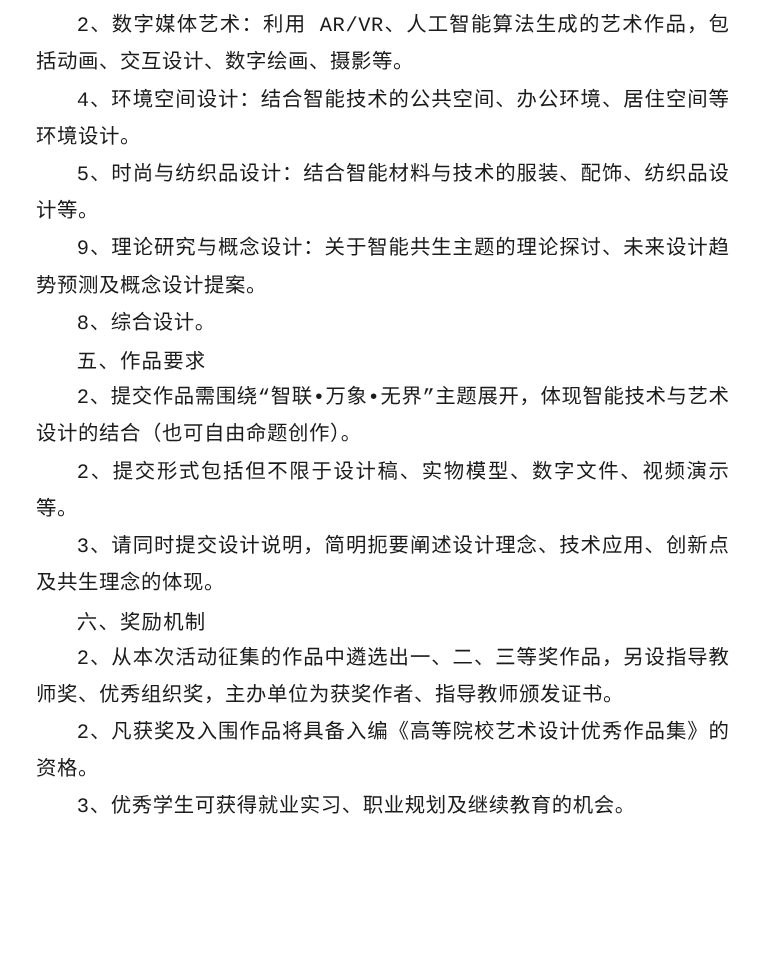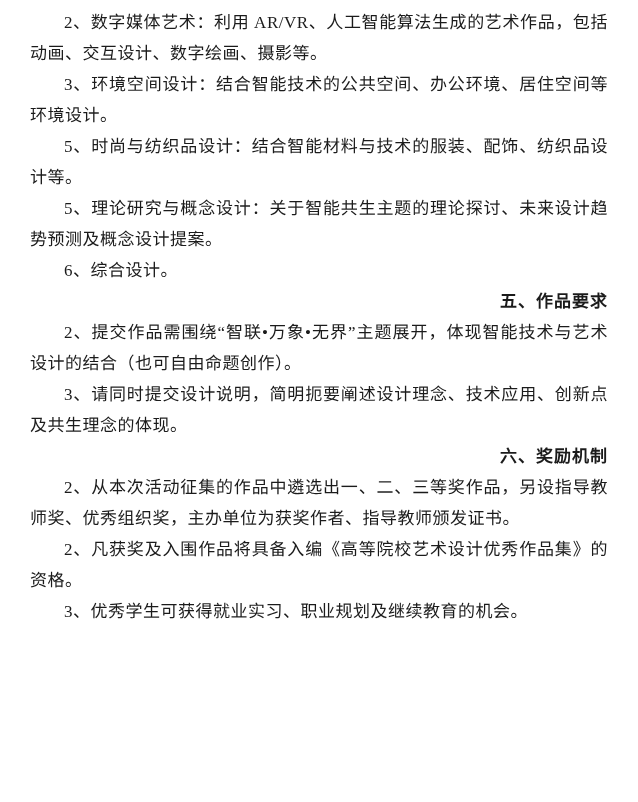--- a/index.html
+++ b/index.html
@@ -14,47 +14,48 @@
     margin: 0 auto;
     background: #ffffff;
     overflow: hidden;
     box-sizing: border-box;
     padding: 7px 30px 0 30px;
     color: #1b1b1b;
   }
   .doc-body p {
     margin: 0;
     padding: 0;
-    font-family: Liberation Serif, serif;
+    font-family: Liberation Mono, monospace;
     font-size: 17px;
     line-height: 31px;
     text-indent: 2em;
     text-align: justify;
     letter-spacing: 0.5px;
     word-break: break-all;
   }
   .doc-body p.heading {
     font-family: "Liberation Sans", "DejaVu Sans", sans-serif;
-    font-weight: 700;
-    text-align: right;
+    font-weight: 400;
+    text-align: left;
     letter-spacing: 1px;
   }
 </style>
 </head>
 <body>
 
 <div class="page">
   <div class="doc-body">
     <p>2、数字媒体艺术：利用 AR/VR、人工智能算法生成的艺术作品，包括动画、交互设计、数字绘画、摄影等。</p>
-    <p>3、环境空间设计：结合智能技术的公共空间、办公环境、居住空间等环境设计。</p>
+    <p>4、环境空间设计：结合智能技术的公共空间、办公环境、居住空间等环境设计。</p>
     <p>5、时尚与纺织品设计：结合智能材料与技术的服装、配饰、纺织品设计等。</p>
-    <p>5、理论研究与概念设计：关于智能共生主题的理论探讨、未来设计趋势预测及概念设计提案。</p>
-    <p>6、综合设计。</p>
+    <p>9、理论研究与概念设计：关于智能共生主题的理论探讨、未来设计趋势预测及概念设计提案。</p>
+    <p>8、综合设计。</p>
     <p class="heading">五、作品要求</p>
     <p>2、提交作品需围绕“智联•万象•无界”主题展开，体现智能技术与艺术设计的结合（也可自由命题创作）。</p>
+    <p>2、提交形式包括但不限于设计稿、实物模型、数字文件、视频演示等。</p>
     <p>3、请同时提交设计说明，简明扼要阐述设计理念、技术应用、创新点及共生理念的体现。</p>
     <p class="heading">六、奖励机制</p>
     <p>2、从本次活动征集的作品中遴选出一、二、三等奖作品，另设指导教师奖、优秀组织奖，主办单位为获奖作者、指导教师颁发证书。</p>
     <p>2、凡获奖及入围作品将具备入编《高等院校艺术设计优秀作品集》的资格。</p>
     <p>3、优秀学生可获得就业实习、职业规划及继续教育的机会。</p>
 
   </div>
 </div>
 
 </body></html>

